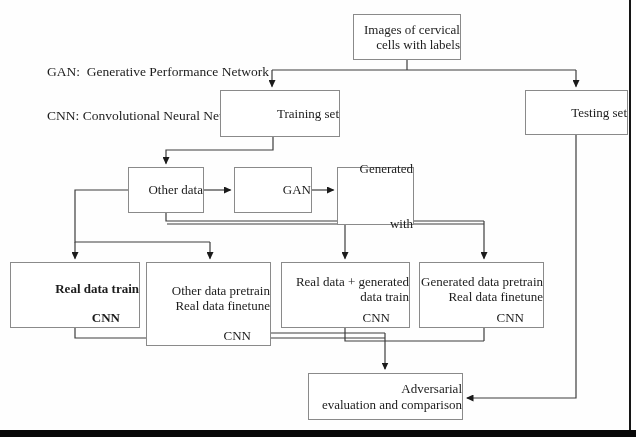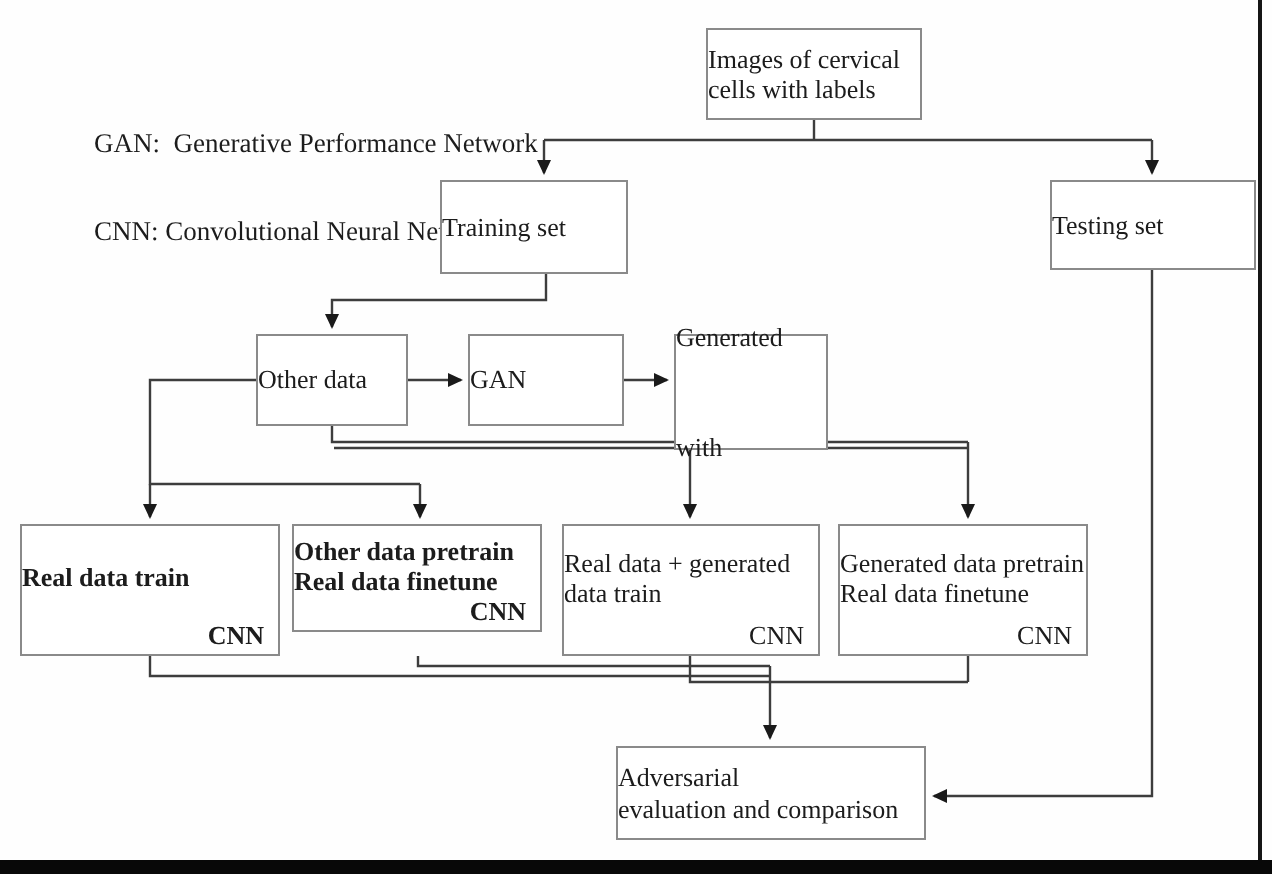--- a/index.html
+++ b/index.html
@@ -15,32 +15,32 @@
     color: #1c1c1c;
   }
   #wires { position: absolute; left: 0; top: 0; width: 636px; height: 440px; }
   .box {
     position: absolute;
     box-sizing: border-box;
     border: 1.6px solid #8a8a8a;
     background: #ffffff;
     display: flex;
     flex-direction: column;
-    align-items: flex-start;
+    align-items: flex-end;
     justify-content: center;
     text-align: center;
     font-size: 13px;
     line-height: 15.5px;
     color: #1c1c1c;
   }
   .box span:empty { display: none; }
   .cnn-box { padding-bottom: 12px; }
   .cnn-tag {
     position: absolute;
-    right: 7px; bottom: 2px;
+    right: 19px; bottom: 2px;
     font-size: 13px;
     line-height: 14px;
   }
   #legend {
     position: absolute;
     left: 47px; top: 36px;
     font-size: 13.5px;
     line-height: 14.5px;
     white-space: pre;
   }
@@ -101,21 +101,21 @@
   <div id="legend">
     <div>GAN:  Generative Performance Network</div>
     <div>CNN: Convolutional Neural Network</div>
   </div>
 
   <div class="box" style="left:353px; top:14px; width:108px; height:46px;">
     <span>Images of cervical</span>
     <span>cells with labels</span>
   </div>
 
-  <div class="box" style="left:220px; top:90px; width:94px; height:47px;">
+  <div class="box" style="left:220px; top:90px; width:120px; height:47px;">
     <span>Training set</span>
   </div>
 
   <div class="box" style="left:525px; top:90px; width:103px; height:45px;">
     <span>Testing set</span>
   </div>
 
   <div class="box" style="left:128px; top:167px; width:76px; height:46px;">
     <span>Other data</span>
   </div>
@@ -128,21 +128,21 @@
     <span>Generated</span>
     <span>with</span>
   </div>
 
   <div class="box cnn-box" style="left:10px; top:262px; width:130px; height:66px;font-weight:bold;">
     <span>Real data train</span>
 
     <span class="cnn-tag">CNN</span>
   </div>
 
-  <div class="box cnn-box" style="left:146px; top:262px; width:125px; height:54px;font-weight:bold;">
+  <div class="box cnn-box" style="left:146px; top:262px; width:125px; height:84px;">
     <span>Other data pretrain</span>
     <span>Real data finetune</span>
     <span class="cnn-tag">CNN</span>
   </div>
 
   <div class="box cnn-box" style="left:281px; top:262px; width:129px; height:66px;">
     <span>Real data + generated</span>
     <span>data train</span>
     <span class="cnn-tag">CNN</span>
   </div>

